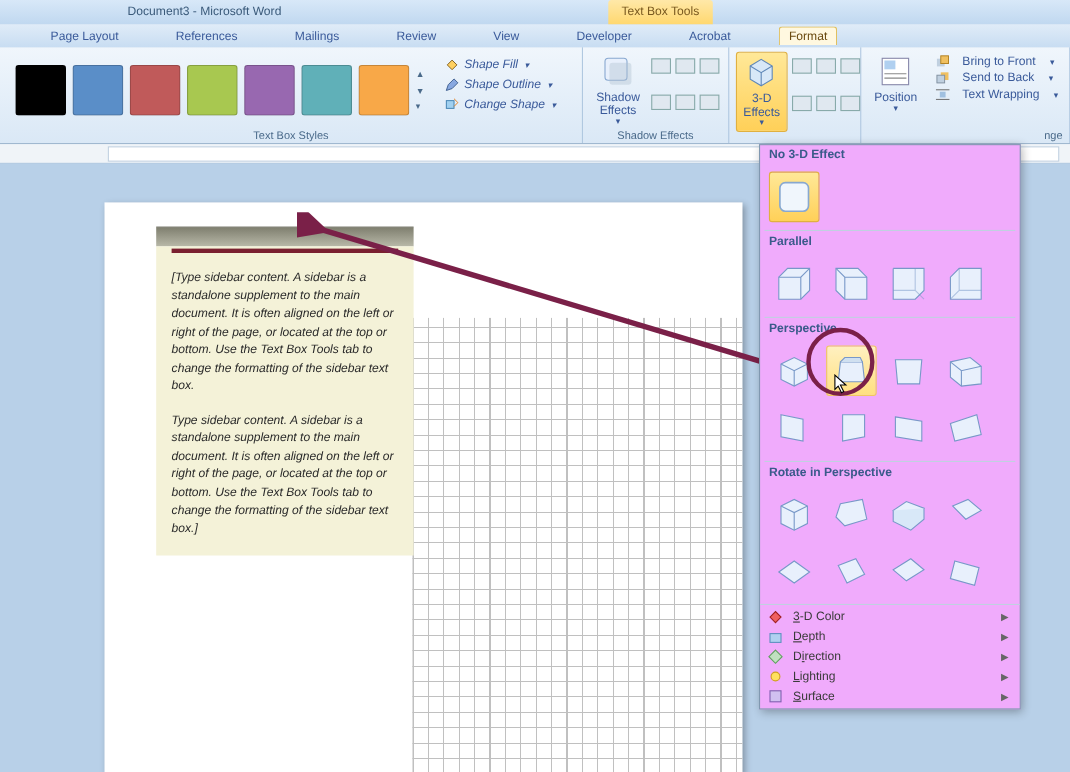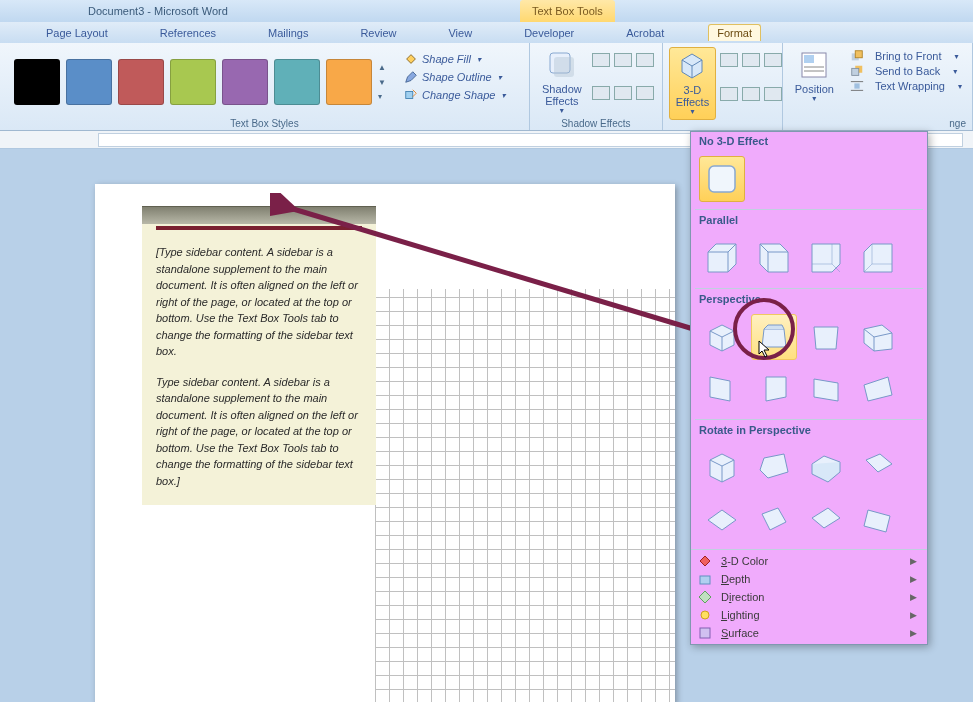--- a/index.html
+++ b/index.html
@@ -1,21 +1,21 @@
 <!DOCTYPE html>
 <html><head>
 <meta charset="utf-8">
 <style>
 * { margin: 0; padding: 0; box-sizing: border-box; font-family: "Segoe UI", Tahoma, sans-serif; }
 body { width: 973px; height: 702px; background: #b8d0e8; overflow: hidden; position: relative; }
 
 
 .title-bar { height: 22px; background: linear-gradient(#d8e8f8, #c0d8f0); display: flex; align-items: center; font-size: 11px; color: #3a5a7a; }
-.title-text { margin-left: 88px; }
-.title-context { position: absolute; left: 520px; top: 0; height: 22px; padding: 0 12px; background: linear-gradient(#ffe8a8, #ffd870); font-size: 11px; color: #7a5a20; display: flex; align-items: center; border-radius: 3px 3px 0 0; }
+.title-text { margin-left: 116px; }
+.title-context { position: absolute; left: 553px; top: 0; height: 22px; padding: 0 12px; background: linear-gradient(#ffe8a8, #ffd870); font-size: 11px; color: #7a5a20; display: flex; align-items: center; border-radius: 3px 3px 0 0; }
 
 
 .tabs { height: 21px; background: linear-gradient(#e0ecf8, #c8ddf2); display: flex; align-items: center; padding-left: 20px; gap: 18px; font-size: 11px; color: #3a5a9a; }
 .tab { padding: 2px 8px; cursor: default; margin-left: 18px; }
 .tab.active { background: #fff8e0; border: 1px solid #e0c060; border-bottom: none; border-radius: 3px 3px 0 0; color: #6a4a10; }
 
 
 .ribbon { height: 88px; background: linear-gradient(#f0f6fc, #dae8f6); border-bottom: 1px solid #a0b8d0; display: flex; }
 .ribbon-group { border-right: 1px solid #b0c8e0; padding: 4px 6px; display: flex; flex-direction: column; position: relative; }
 .ribbon-group-label { position: absolute; bottom: 1px; left: 0; right: 0; text-align: center; font-size: 10px; color: #4a6a8a; }

